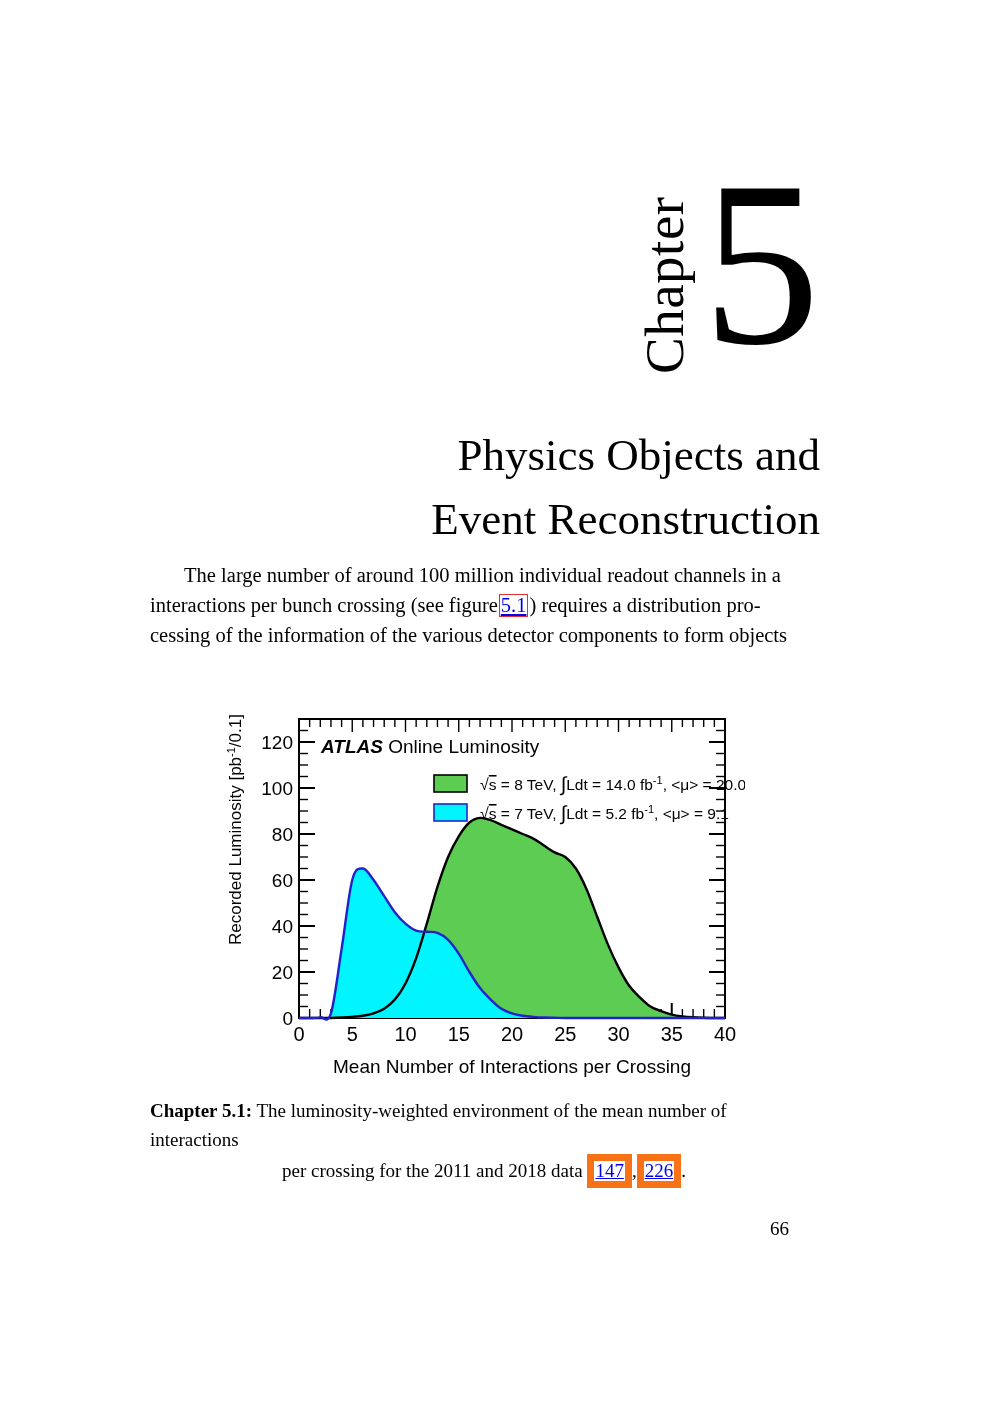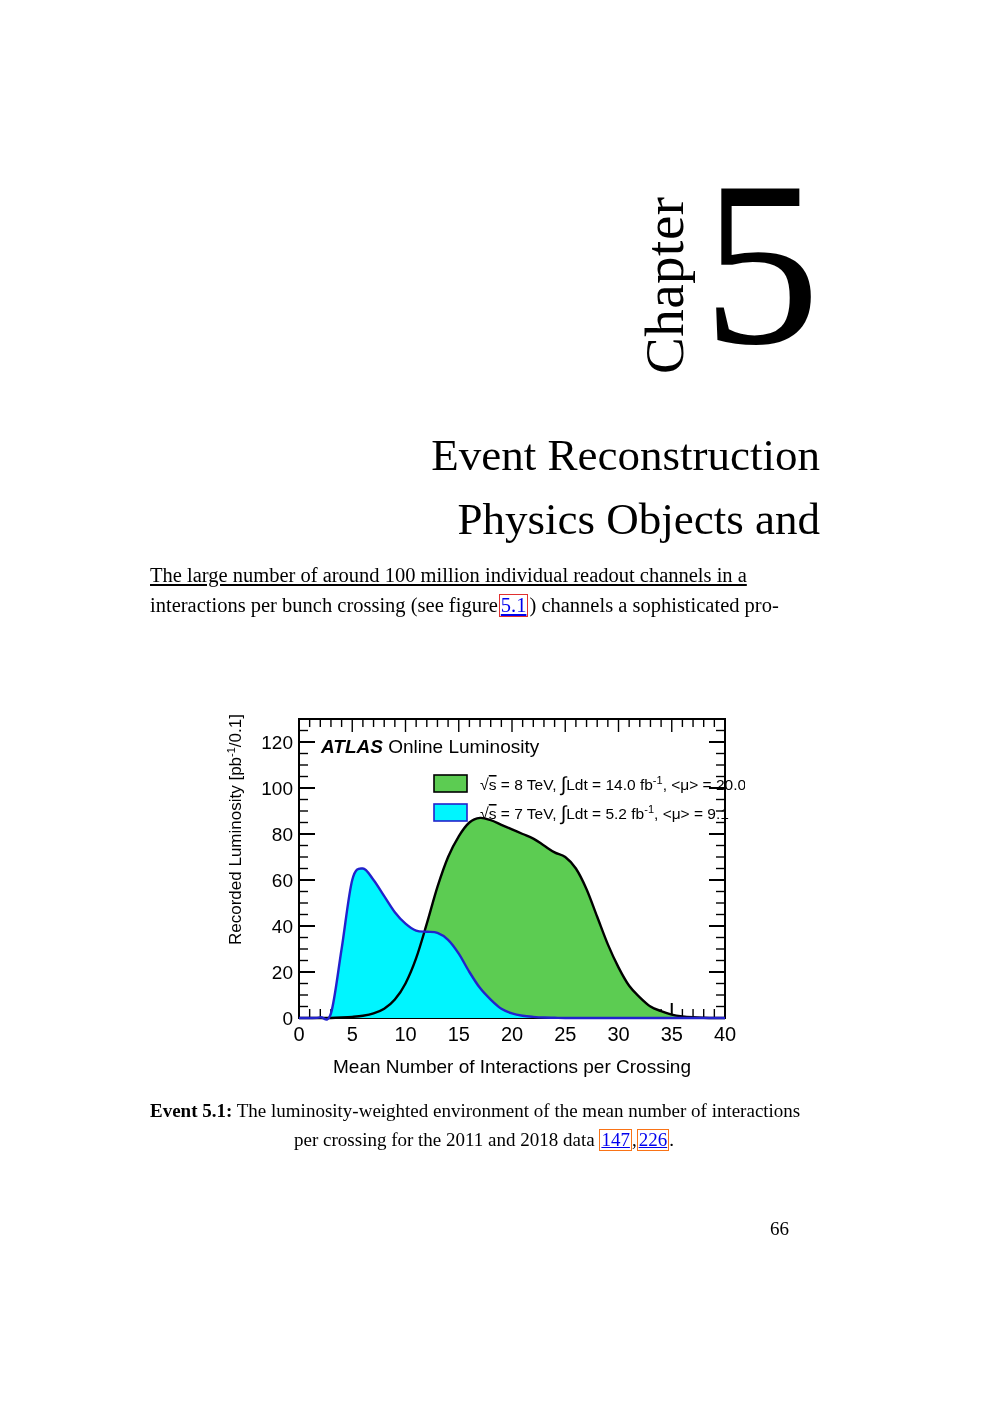--- a/index.html
+++ b/index.html
@@ -74,22 +74,21 @@
     line-height: 30px;
     text-align: justify;
     font-family: "Liberation Serif", "DejaVu Serif", serif;
   }
   .body-par .bline {
     display: block;
     white-space: nowrap;
   }
   .body-par .bline.justified {
     display: flex;
-    justify-content: flex-start;
-    text-decoration: underline;
+    justify-content: center;
   }
   .link-box {
     border: 1px solid #e03030;
     padding: 0 1px;
     margin: 0 1px;
     display: inline-block;
     line-height: 21px;
   }
 
   
@@ -109,21 +108,21 @@
     top: 1096px;
     width: 668px;
     font-size: 19px;
     line-height: 29px;
     font-family: "Liberation Serif", "DejaVu Serif", serif;
   }
   .caption .cap-l1 { display: block; text-align: left; }
   .caption .cap-l2 { display: block; text-align: center; }
   .caption b { font-weight: bold; }
   .cite-box {
-    border: 1px solid #f97316;
+    border: 7px solid #f97316;
     padding: 0 1px;
     display: inline-block;
     line-height: 20px;
   }
 
   
   .page-number {
     position: absolute;
     left: 770px;
     top: 1218px;
@@ -138,29 +137,30 @@
 <body>
 
 <div class="page">
 
   <div class="chapter-head">
     <div class="chapter-word">Chapter</div>
     <div class="chapter-number">5</div>
   </div>
 
   <div class="doc-title">
+    <span class="tline">Physics Objects and</span>
     <span class="tline">Event Reconstruction</span>
-    <span class="tline">Physics Objects and</span>
   </div>
 
   <div class="body-par">
     <span class="bline justified">
         <span>The large number of around 100 million individual readout channels in a</span>
       </span>
-    <span class="bline"><span>interactions per bunch crossing (see figure</span><a class="link-box" href="#">5.1</a><span>) channels a sophisticated pro-</span></span>
+    <span class="bline"><span>interactions per bunch crossing (see figure</span><a class="link-box" href="#">5.1</a><span>) requires a distribution pro-</span></span>
+    <span class="bline"><span>cessing of the information of the various detector components to form objects</span></span>
   </div>
 
   <div class="figure">
     <svg class="plot-svg" width="520" height="385" viewBox="0 0 520 385">
 
       <g>
         <text transform="translate(16,245) rotate(-90)" font-size="17">
           <tspan>Recorded Luminosity [pb</tspan><tspan baseline-shift="super" font-size="11">-1</tspan><tspan>/0.1]</tspan>
         </text>
       </g>
@@ -368,19 +368,19 @@
           <text x="255" y="119" font-size="15.5">
             <tspan font-size="16">√</tspan><tspan text-decoration="overline">s</tspan><tspan> = 7 TeV, </tspan><tspan font-size="20" dy="1">∫</tspan><tspan dy="-1">Ldt = 5.2 fb</tspan><tspan baseline-shift="super" font-size="11">-1</tspan><tspan>, &lt;μ&gt; =  9.1</tspan>
           </text>
         </g>
       </g>
 
     </svg>
   </div>
 
   <div class="caption">
-    <span class="cap-l1"><b>Event 5.1:</b> <span>The luminosity-weighted environment of the mean number of interactions</span></span>
+    <span class="cap-l1"><b>Chapter 5.1:</b> <span>The luminosity-weighted environment of the mean number of interactions</span></span>
     <span class="cap-l2"><span>per crossing for the 2011 and 2018 data</span> <a class="cite-box" href="#">147</a><span>,</span><a class="cite-box" href="#">226</a><span>.</span></span>
   </div>
 
   <div class="page-number">66</div>
 
 </div>
 
 </body></html>

